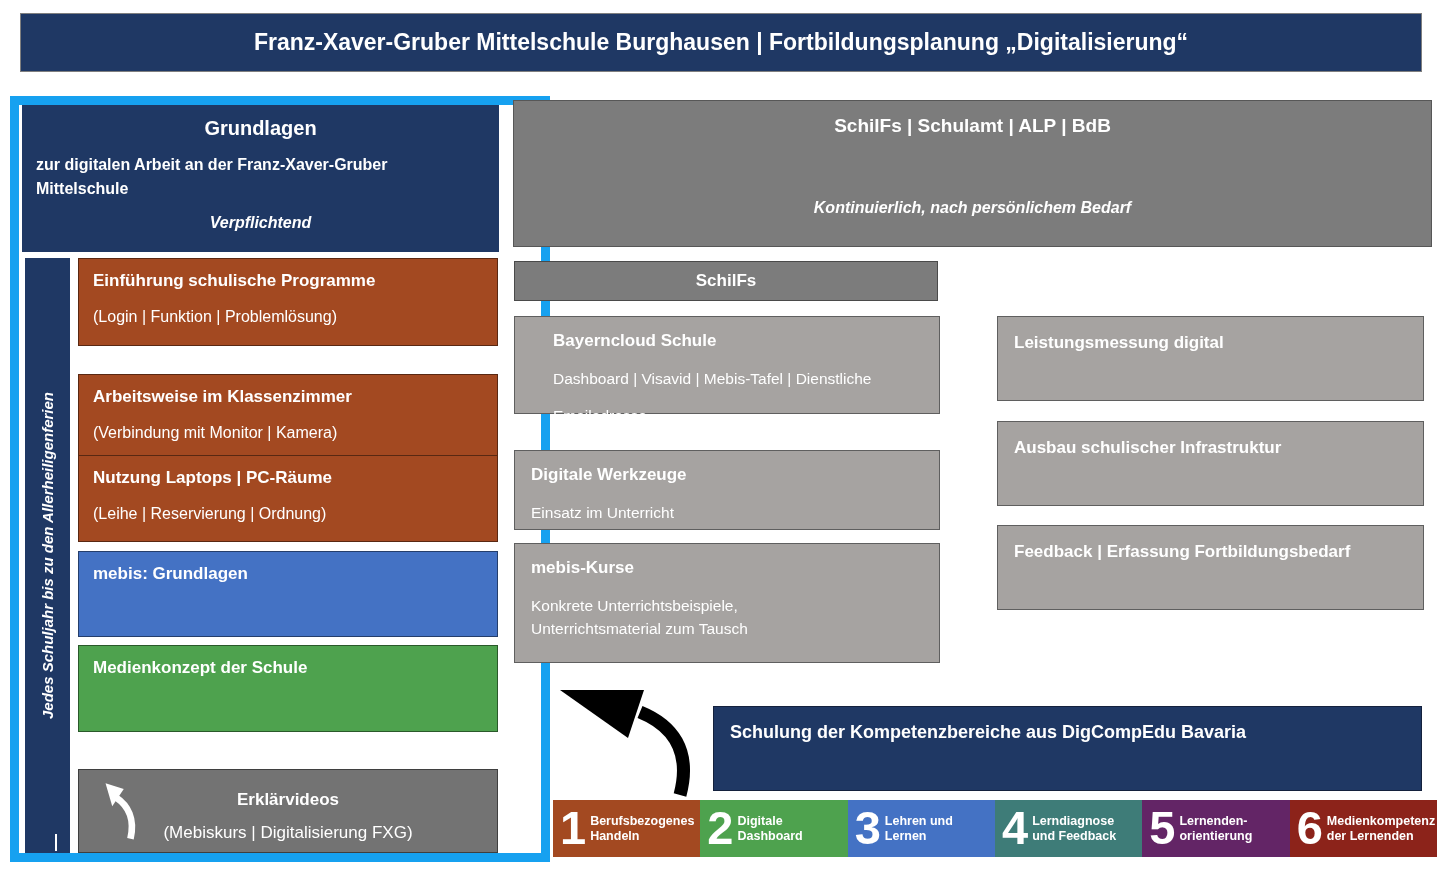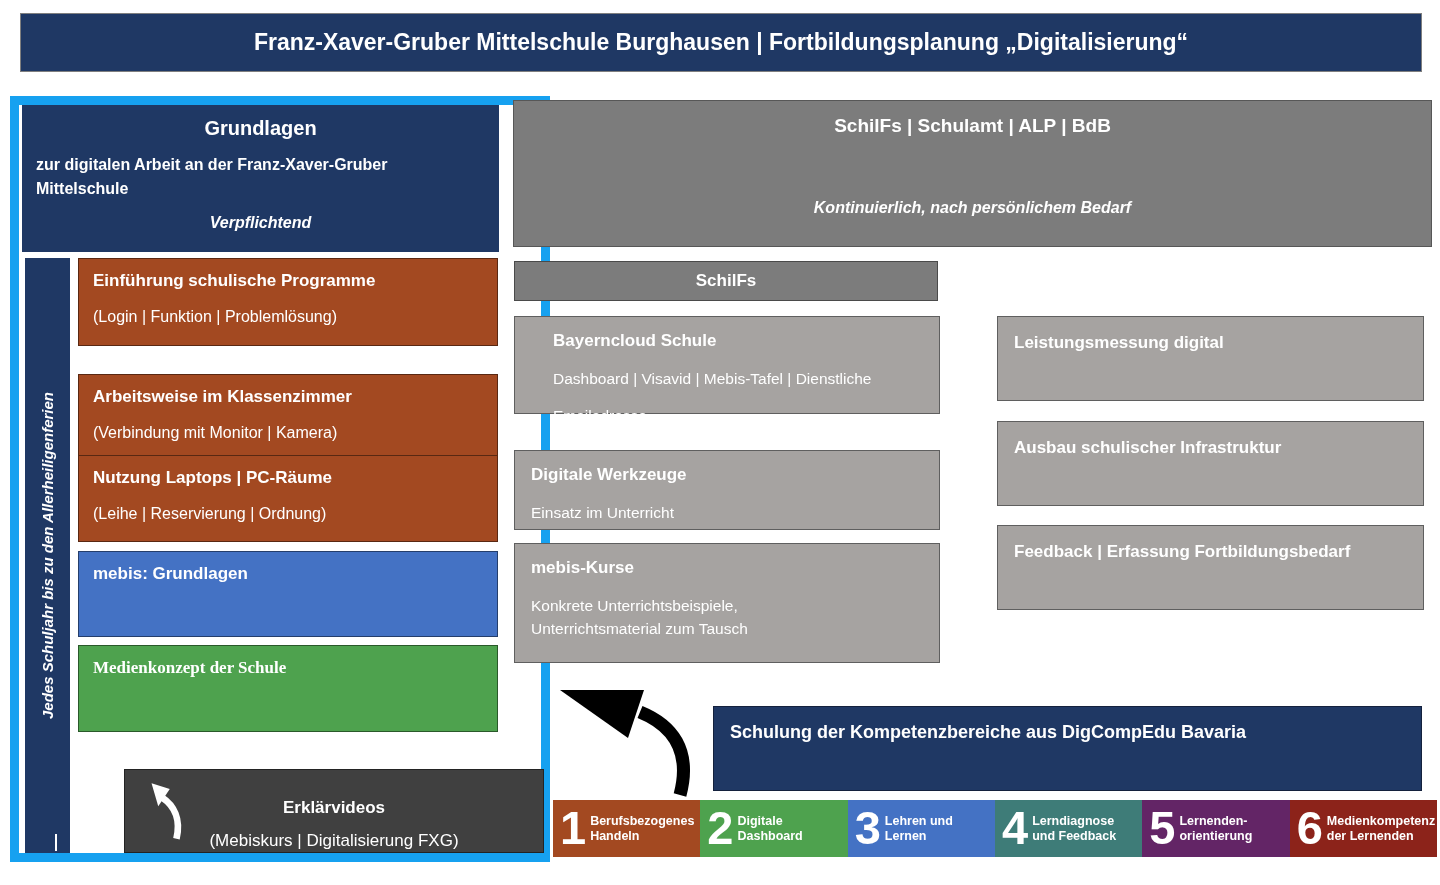--- a/index.html
+++ b/index.html
@@ -36,32 +36,32 @@
     writing-mode:vertical-rl; transform:rotate(180deg);
     font-style:italic; font-weight:bold; font-size:15px; white-space:nowrap;
   }
   .lp-tick { position:absolute; left:36px; top:729px; width:2px; height:17px; background:#fff; }
   .lp-box {
     position:absolute; left:59px; width:420px; color:#fff;
     border:1px solid rgba(0,0,0,0.45); padding:12px 14px;
   }
   .brown { background:#A34921; }
   .blue  { background:#4472C4; }
-  .green { background:#4EA24E;font-family:Liberation Serif, serif; }
+  .green { background:#4EA24E; }
   .bt { font-size:17px; font-weight:bold; }
   .bs { font-size:16px; margin-top:17px; }
   .pos-b1 { top:153px; height:88px; }
   .pos-b2 { top:252px; height:87px;margin-top:17px; }
   .pos-b3 { top:350px; height:87px; }
   .pos-b4 { top:446px; height:86px; }
   .pos-b5 { top:540px; height:87px; }
   .lp-footer {
     position:absolute; left:59px; top:664px; width:420px; height:84px;
-    background:#404040; border:1px solid rgba(0,0,0,0.45); color:#fff;
-    text-align:center; padding-top:28px;margin-left:46px;
+    background:#737373; border:1px solid rgba(0,0,0,0.45); color:#fff;
+    text-align:center; padding-top:20px;
   }
   .ft { font-size:17px; font-weight:bold; }
   .fs { font-size:17px; margin-top:13px; }
   .white-arrow { position:absolute; left:16px; top:9px; width:46px; height:64px; }
   
   .rt-box {
     position:absolute; left:513px; top:100px; width:919px; height:147px;
     background:#7C7C7C; border:1px solid #575757; color:#fff; text-align:center;
   }
   .rt-title { font-size:19px; font-weight:bold; padding-top:14px; }

